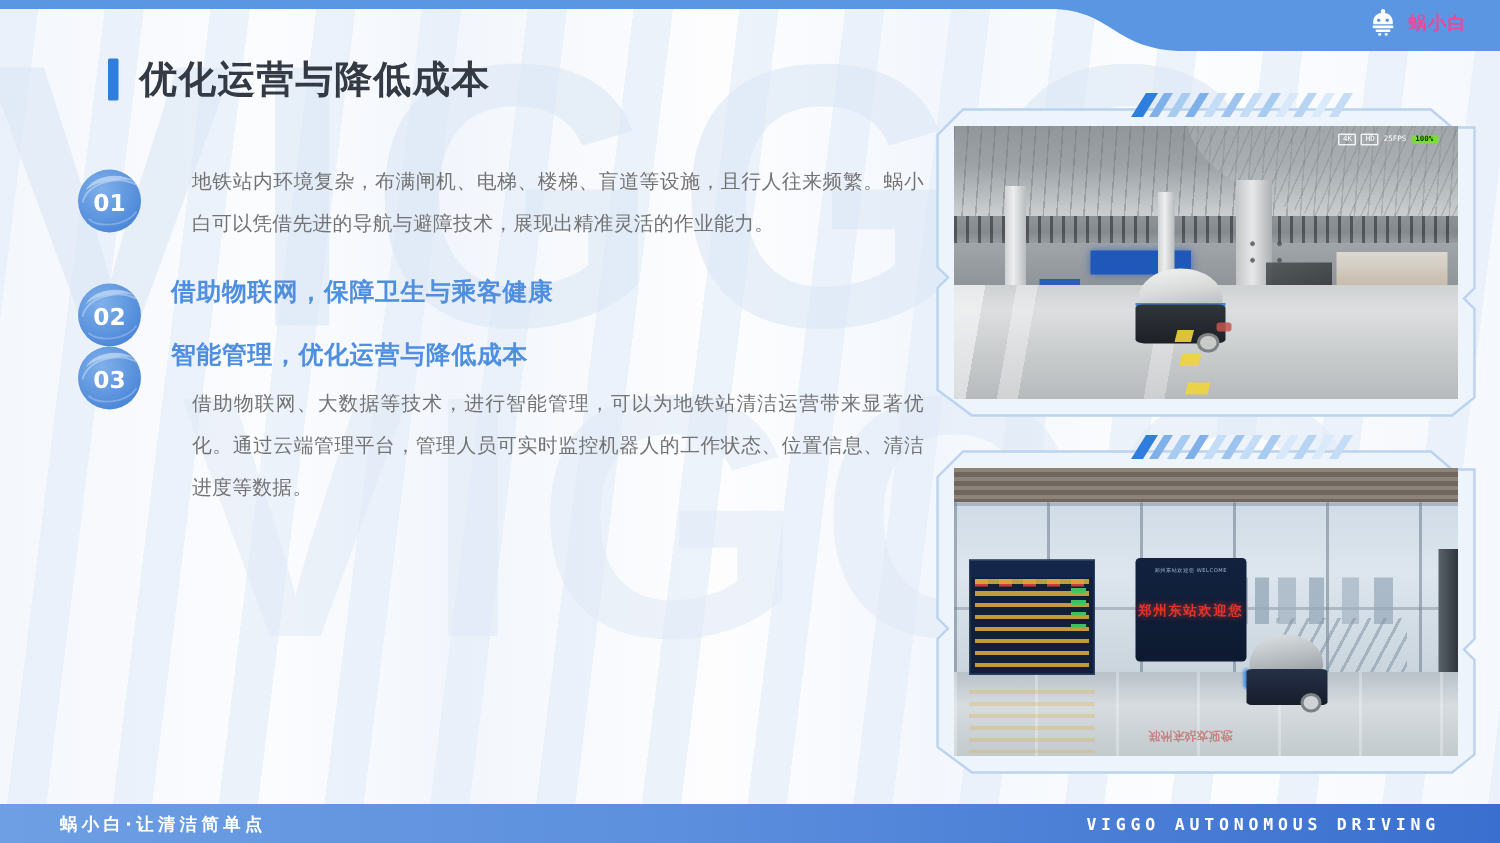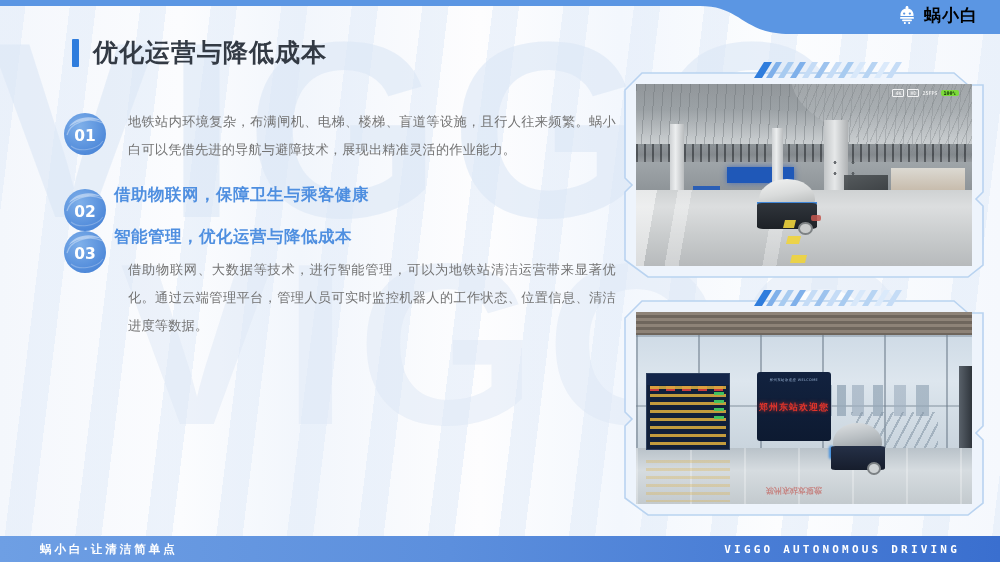--- a/index.html
+++ b/index.html
@@ -71,22 +71,22 @@
     position: absolute;
     top: 4px;
     right: 22px;
     display: flex;
     align-items: center;
     gap: 6px;
     z-index: 6;
   }
   .logo-mark { width: 22px; height: 22px; display: block; }
   .logo-text {
-    color: #000000;
-    font-size: 17px;
+    color: #ec4899;
+    font-size: 12px;
     font-weight: 700;
     letter-spacing: 1px;
     line-height: 22px;
     font-family: "DejaVu Sans", "Liberation Sans", sans-serif;
   }
 
   
   .title-row {
     position: absolute;
     left: 72px;
@@ -116,21 +116,21 @@
     left: 46px;
     top: 108px;
     width: 570px;
     z-index: 5;
   }
   .item { position: relative; margin-bottom: 20px; }
   .item:last-child { margin-bottom: 0; }
 
   .badge {
     position: absolute;
-    left: 16px;
+    left: 4px;
     top: 3px;
     width: 46px;
     height: 46px;
     text-decoration: underline;
   }
   .badge svg { display:block; width:46px; height:46px; }
 
   .item-body { margin-left: 68px; }
 
   .item-heading {

